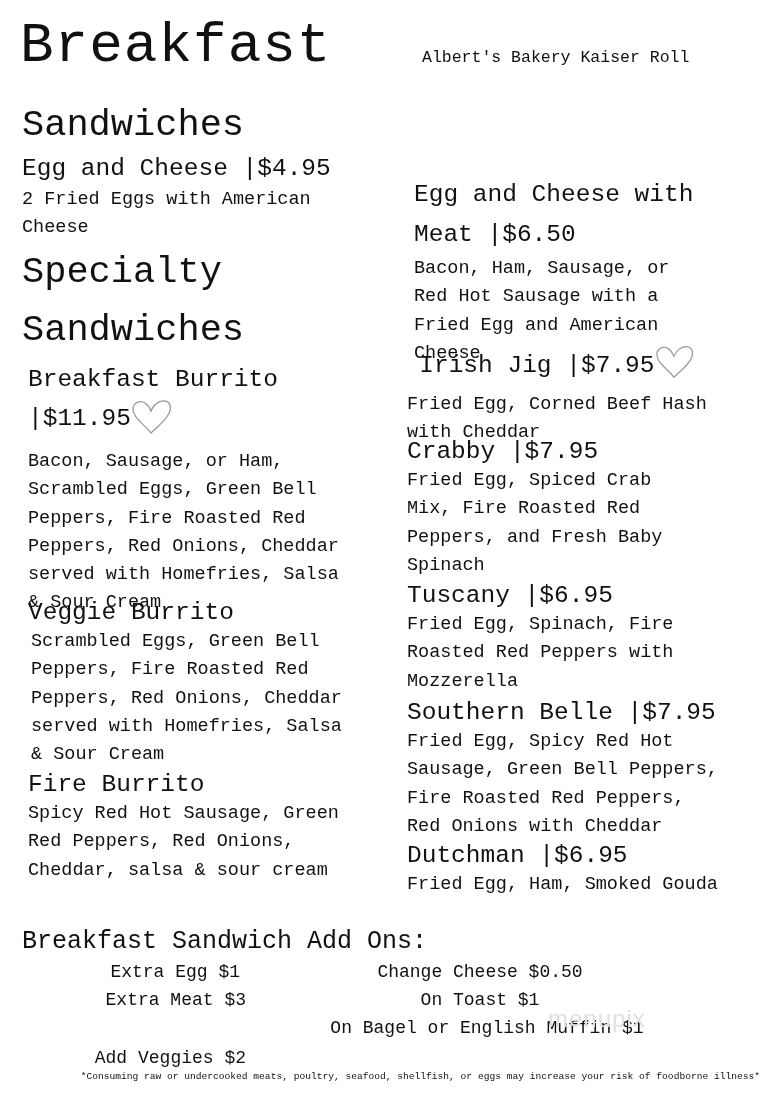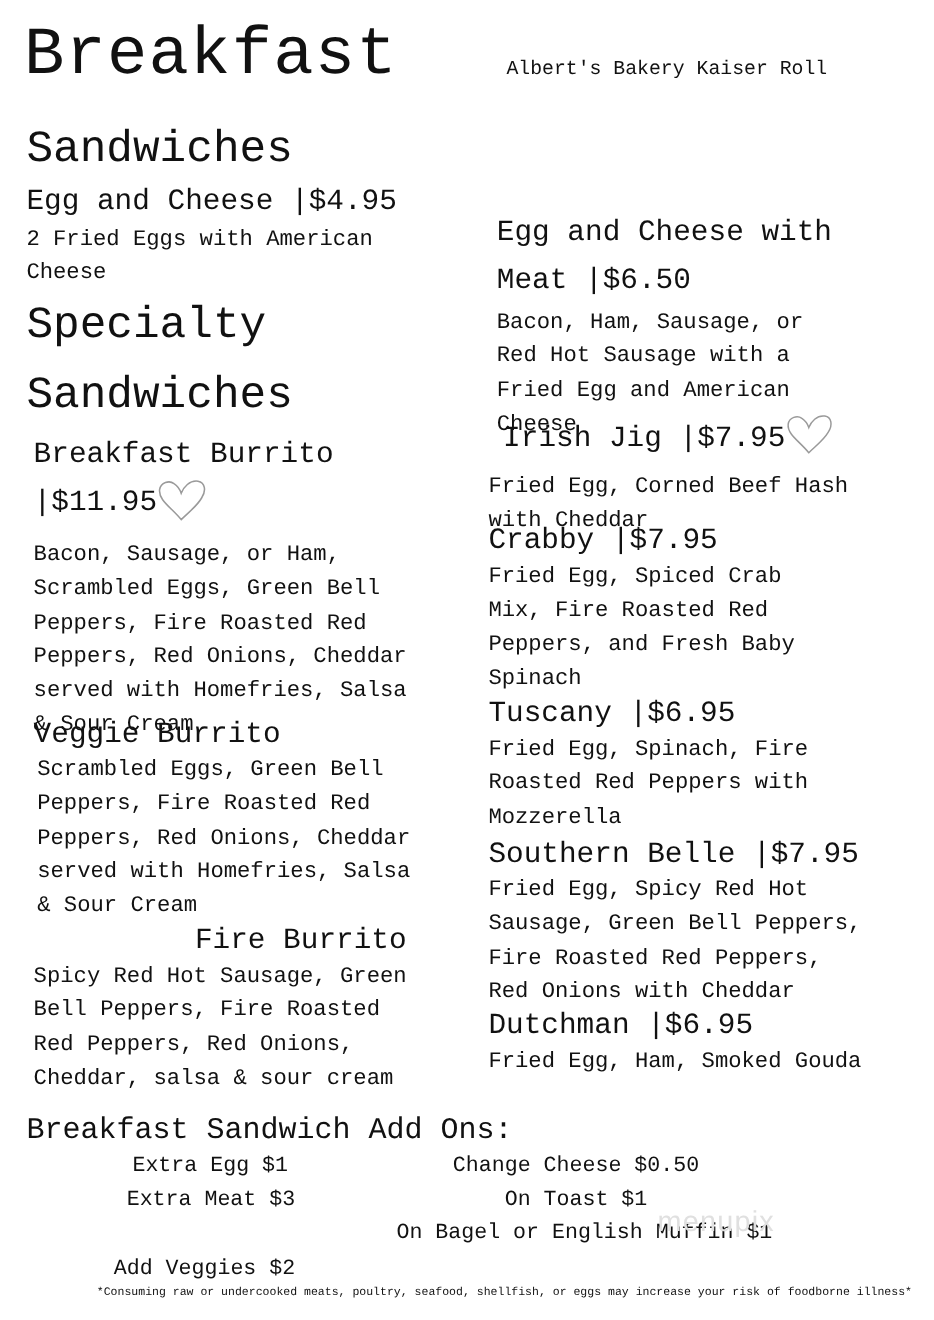--- a/index.html
+++ b/index.html
@@ -76,24 +76,23 @@
   <div class="desc" style="margin-left:3px;">
     <div>Scrambled Eggs, Green Bell</div>
     <div>Peppers, Fire Roasted Red</div>
     <div>Peppers, Red Onions, Cheddar</div>
     <div>served with Homefries, Salsa</div>
     <div>&amp; Sour Cream</div>
   </div>
 </div>
 
 <div class="abs" style="left:28px; top:770px;">
-  <div class="item-name" style="line-height:30px;text-align:right;">Fire Burrito</div>
+  <div class="item-name" style="line-height:30px;">Fire Burrito</div>
   <div class="desc">
     <div>Spicy Red Hot Sausage, Green</div>
-    <div>Bell Peppers, Fire Roasted</div>
     <div>Red Peppers, Red Onions,</div>
     <div>Cheddar, salsa &amp; sour cream</div>
   </div>
 </div>
 
 <div class="abs" style="left:407px; top:344px;">
   <div class="item-name" style="line-height:34px;text-align:center;"><span>Irish Jig |$7.95</span><span class="heart" style="vertical-align:-8px;"><svg width="42" height="36" viewBox="0 0 44 36">
           <path d="M22 34 C14 24 3 18 4 9 C5 3 12 1 16 4 C19 6 21 9 22 12 C24 7 29 1 36 2 C42 3 43 10 39 16 C35 23 28 28 22 34 Z" fill="none" stroke="#9a9a9a" stroke-width="1.3"></path>
         </svg></span></div>
   <div class="desc">

